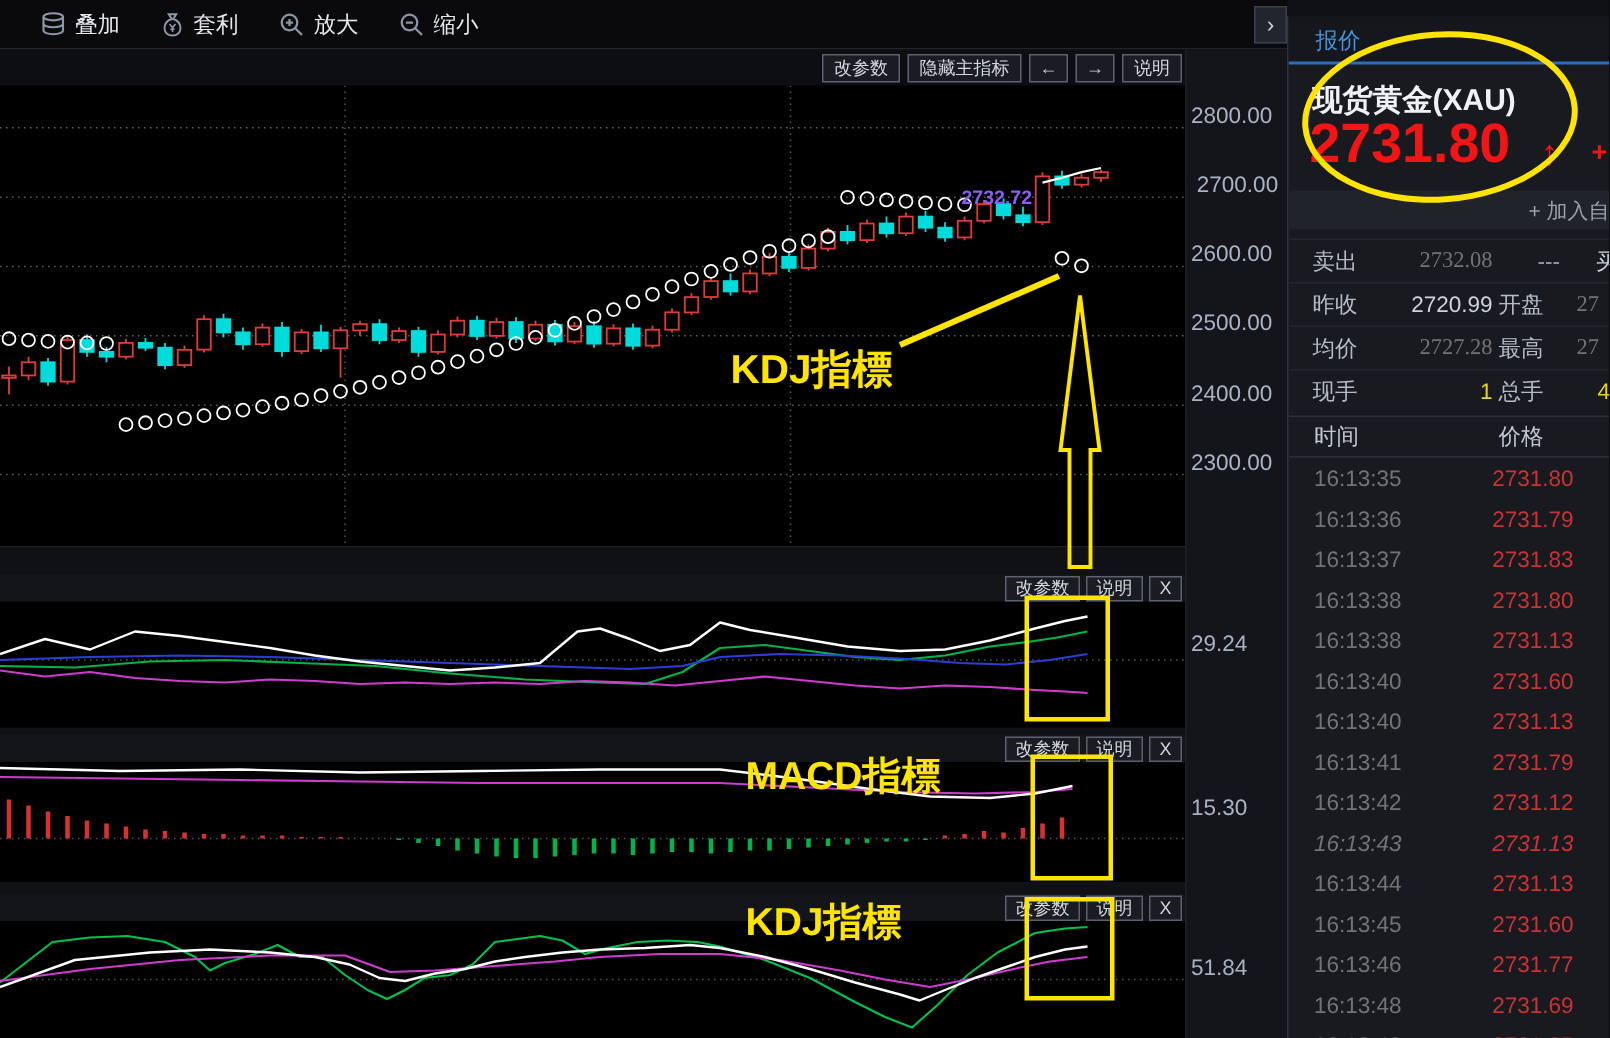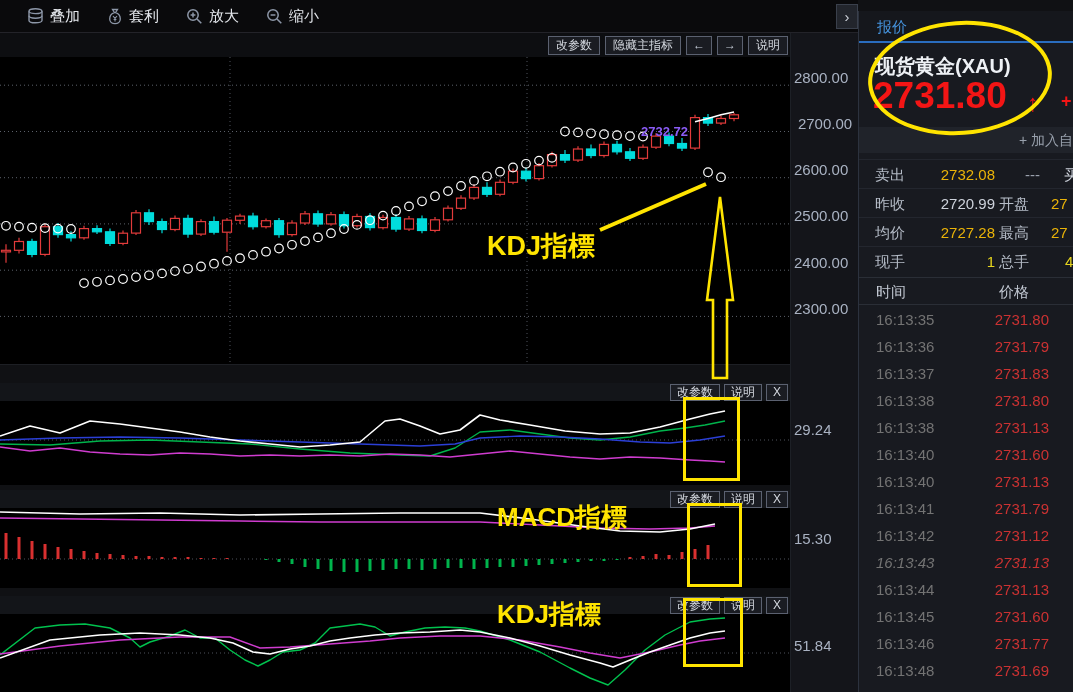--- a/index.html
+++ b/index.html
@@ -59,21 +59,21 @@
   .q-add { position:absolute; left:0; top:116px; width:215px; height:26px; background:#20232a;
     color:#99a1ad; font-size:14px; line-height:26px; }
   .q-add span { position:absolute; left:160px; white-space:nowrap; }
   .q-row { position:absolute; left:0; width:215px; height:29px; border-top:1px solid #23262e;
     font-size:15px; line-height:29px; }
   .q-row .l1 { position:absolute; left:16px; color:#b4bbc6; }
   .q-row .v1 { position:absolute; left:40px; width:96px; text-align:right; }
   .q-row .mid { position:absolute; left:166px; color:#9aa1ad; }
   .q-row .l2 { position:absolute; left:140px; color:#b4bbc6; }
   .q-row .v2 { position:absolute; white-space:nowrap; }
-  .c-red { color:#eab308; } .c-yellow { color:#e6d51e; } .c-white { color:#cdd2db; }
+  .c-red { color:#737373;font-family:Liberation Serif, serif; } .c-yellow { color:#e6d51e; } .c-white { color:#cdd2db; }
   .q-thead { position:absolute; left:0; top:266px; width:215px; height:28px;
     border-top:1px solid #2a2e36; border-bottom:1px solid #2a2e36; font-size:15px;
     line-height:28px; color:#c2c8d2; }
   .q-thead .h1 { position:absolute; left:17px; } .q-thead .h2 { position:absolute; left:140px; }
   .t-row { position:absolute; left:0; width:215px; height:27px; font-size:15px; line-height:27px; }
   .t-time { position:absolute; left:17px; color:#737373; }
   .t-price { position:absolute; left:100px; width:90px; text-align:right; color:#cb3232; }
 </style>
 </head>
 <body>

